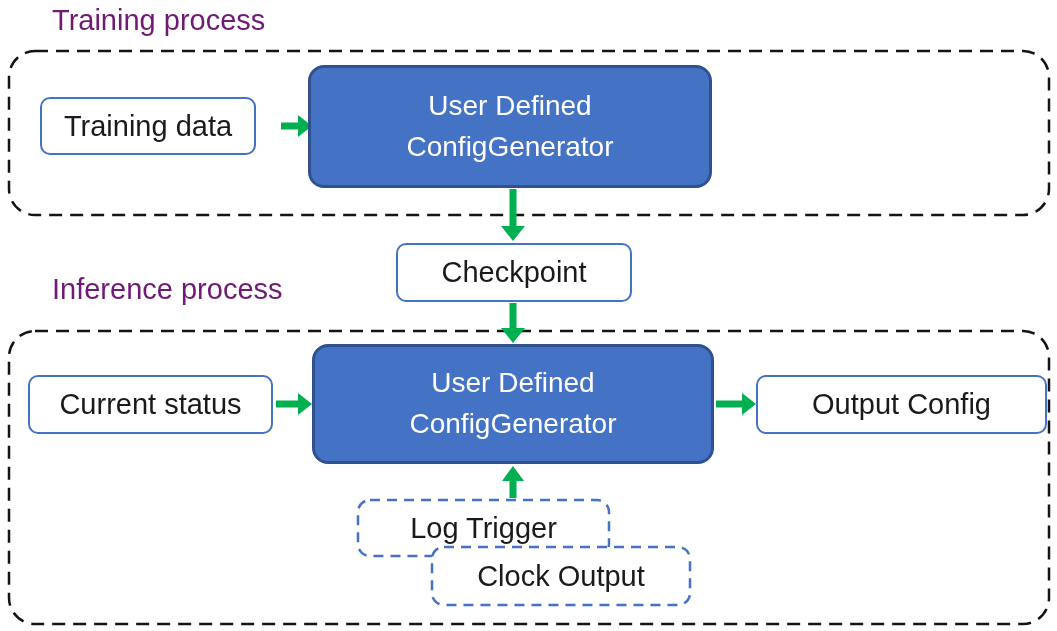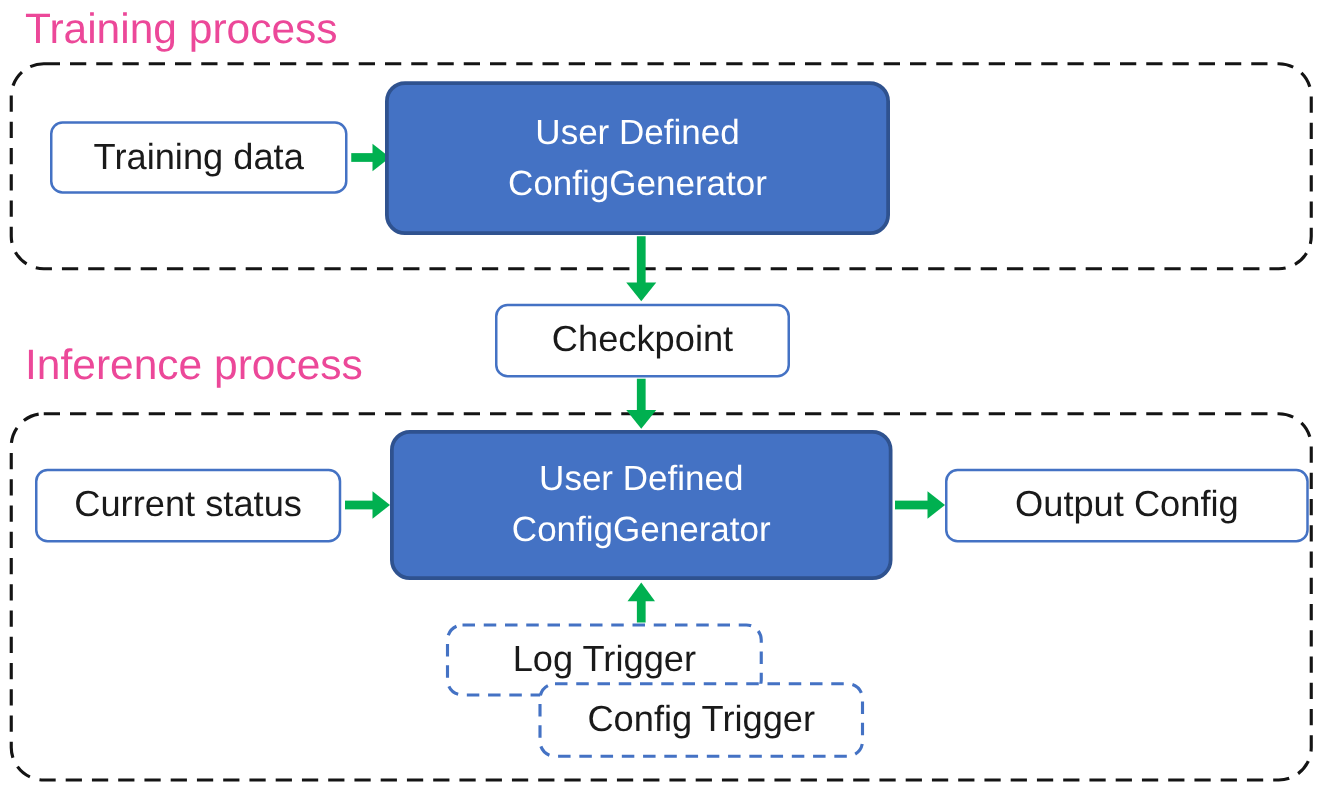--- a/index.html
+++ b/index.html
@@ -18,24 +18,25 @@
   }
   #bg-svg {
     position: absolute;
     left: 0;
     top: 0;
     width: 1057px;
     height: 631px;
   }
   .section-label {
     position: absolute;
-    font-size: 34px;
+    font-size: 29px;
     font-weight: 400;
-    color: #ec4899;
+    color: #701a75;
     white-space: nowrap;
+    margin-left: 32px;
   }
   .node {
     position: absolute;
     display: flex;
     align-items: center;
     justify-content: center;
     text-align: center;
     box-sizing: border-box;
     font-size: 29px;
     color: #1a1a1a;
@@ -106,27 +107,27 @@
 
     <g fill="#00B050">
       <rect x="509.5" y="479" width="7" height="19"></rect>
       <polygon points="502,481 524,481 513,466"></polygon>
     </g>
   </svg>
 
   <div class="section-label" style="left:20px; top:4px;">Training process</div>
   <div class="section-label" style="left:20px; top:273px;text-align:right;">Inference process</div>
 
-  <div class="node light-node" style="left:40px; top:97px; width:238px; height:58px;">Training data</div>
+  <div class="node light-node" style="left:40px; top:97px; width:216px; height:58px;">Training data</div>
   <div class="node blue-node" style="left:308px; top:65px; width:404px; height:123px;">User Defined
 ConfigGenerator</div>
 
   <div class="node light-node" style="left:28px; top:375px; width:245px; height:59px;">Current status</div>
 
   <div class="node light-node" style="left:396px; top:243px; width:236px; height:59px;">Checkpoint</div>
   <div class="node blue-node" style="left:312px; top:344px; width:402px; height:120px;">User Defined
 ConfigGenerator</div>
   <div class="node light-node" style="left:756px; top:375px; width:291px; height:59px;">Output Config</div>
 
   <div class="trigger-label" style="left:358px; top:500px; width:251px; height:56px;">Log Trigger</div>
-  <div class="trigger-label" style="left:432px; top:547px; width:258px; height:58px;">Config Trigger</div>
+  <div class="trigger-label" style="left:432px; top:547px; width:258px; height:58px;">Clock Output</div>
 
 </div>
 
 </body></html>

